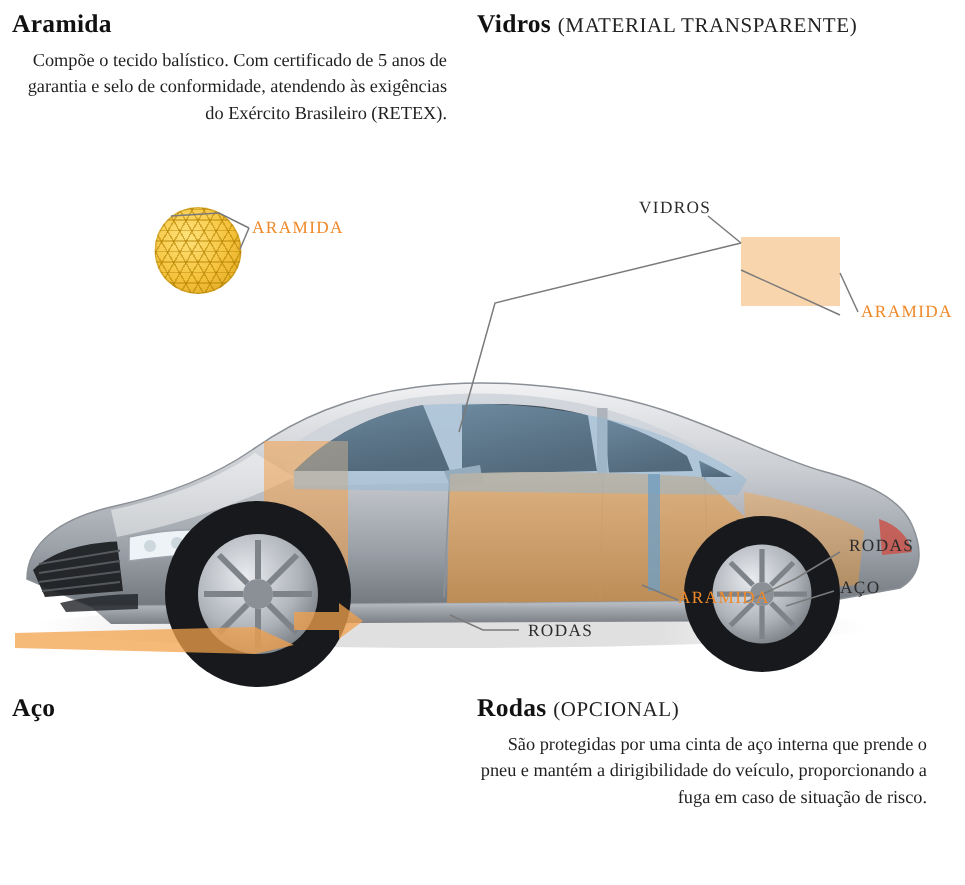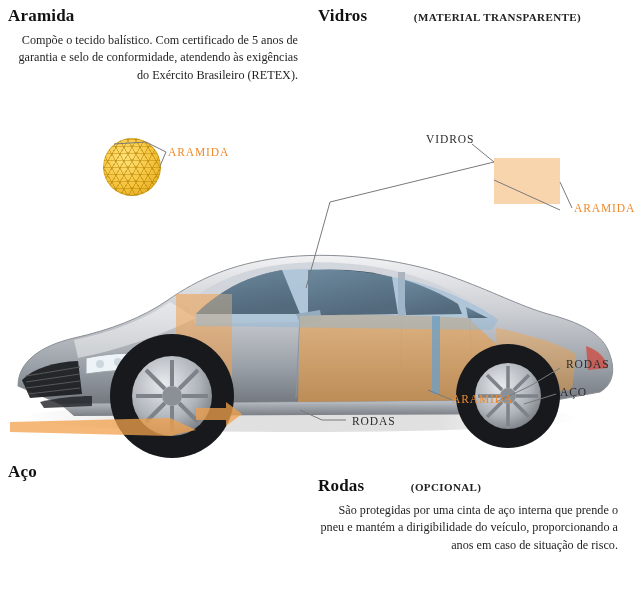--- a/index.html
+++ b/index.html
@@ -22,42 +22,41 @@
   }
   .panel-title {
     font-family: "Liberation Serif", serif;
     font-size: 17px;
     font-weight: bold;
     color: #111;
     margin: 0 0 6px 0;
     letter-spacing: 0.2px;
   }
   .panel-title .sub {
-    font-size: 11px;
-    font-weight: bold;
+    font-size: 14px;
+    font-weight: normal;
     font-variant: small-caps;
     letter-spacing: 0.4px;
     color: #222;
-    margin-left: 42px;
   }
   .panel-body {
     font-family: "Liberation Serif", serif;
     font-size: 12.2px;
     line-height: 1.42;
     color: #1f1f1f;
     margin: 0;
     white-space: pre-line;
     text-align: right;
   }
 
   
   #panel-aramida  { left: 8px;   top: 6px;   width: 290px; }
   #panel-vidros   { left: 318px; top: 6px;   width: 300px; }
   #panel-aco      { left: 8px;   top: 462px; width: 300px; }
-  #panel-rodas    { left: 318px; top: 476px; width: 300px; }
+  #panel-rodas    { left: 318px; top: 462px; width: 300px; }
 
   
   #stage {
     position: absolute;
     left: 0;
     top: 118px;
     width: 643px;
     height: 340px;
   }
 
@@ -125,21 +124,21 @@
   <h2 class="panel-title">
     <span>Aço</span>
   </h2>
 </div>
 
 <div class="panel" id="panel-rodas">
   <h2 class="panel-title">
     <span>Rodas</span>
     <span class="sub">(OPCIONAL)</span>
   </h2>
-  <p class="panel-body">São protegidas por uma cinta de aço interna que prende o pneu e mantém a dirigibilidade do veículo, proporcionando a anos em caso de situação de risco.</p>
+  <p class="panel-body">São protegidas por uma cinta de aço interna que prende o pneu e mantém a dirigibilidade do veículo, proporcionando a fuga em caso de situação de risco.</p>
 </div>
 
 <div id="stage">
 
   <div id="aramid-swatch"></div>
 
   <svg class="overlay" viewBox="0 0 643 340">
     <defs>
       <linearGradient id="bodyGrad" x1="0" y1="0" x2="0" y2="1">
         <stop offset="0%" stop-color="#f2f2f4"></stop>

